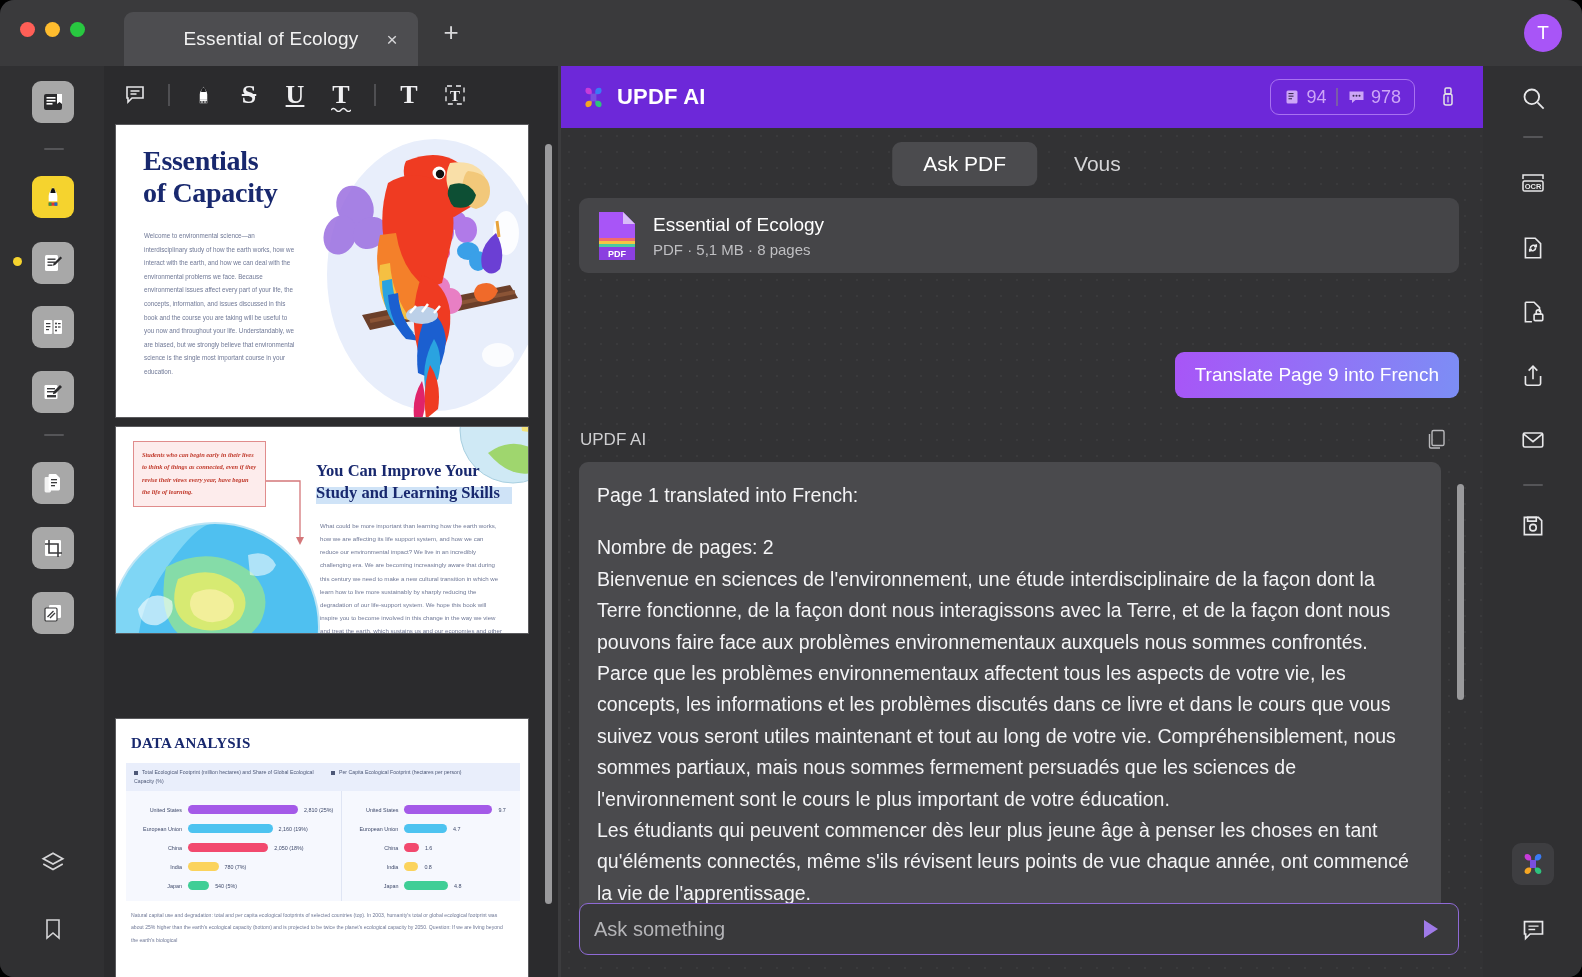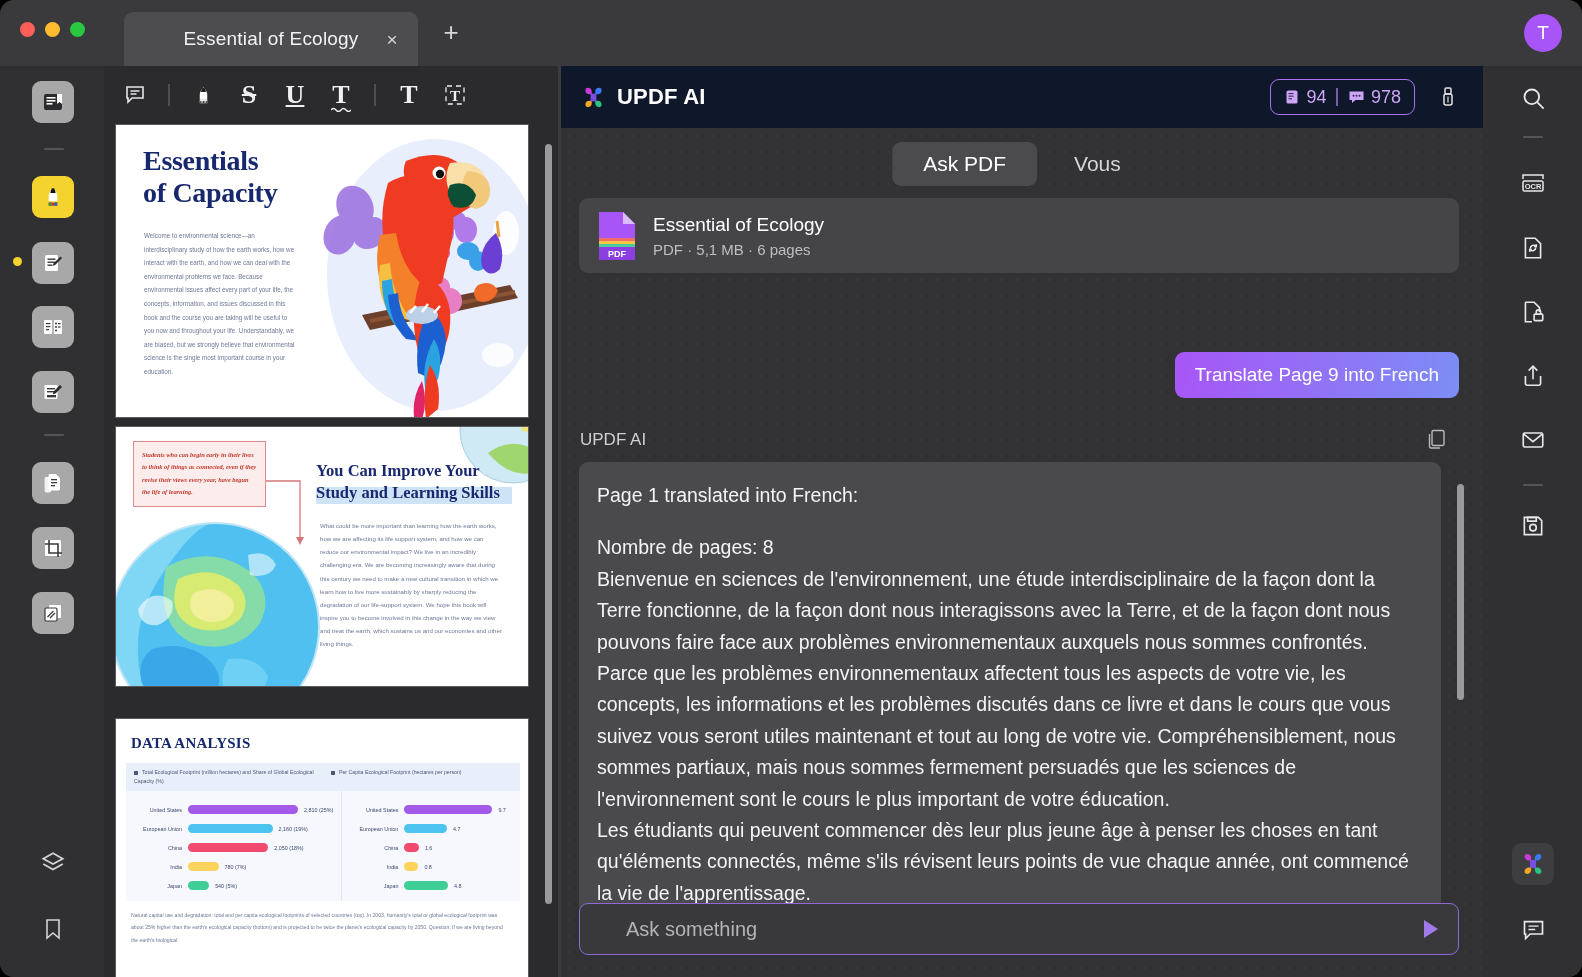--- a/index.html
+++ b/index.html
@@ -115,21 +115,21 @@
     overflow: hidden;
   }
   .page {
     position: absolute; left: 11px;
     width: 414px;
     background: #fff;
     border: 1px solid #5a5a5d;
     overflow: hidden;
   }
   .p1 { top: 0px; height: 294px; }
-  .p2 { top: 302px; height: 261px; padding-left: 15px; }
+  .p2 { top: 302px; height: 208px; padding-left: 15px; }
   .p3 { top: 594px; height: 280px; }
 
   
   .p1-title {
     position: absolute; left: 27px; top: 20px;
     font-family: "Liberation Serif", serif;
     font-weight: 700; font-size: 28px; line-height: 1.15;
     color: #18286e; letter-spacing: -.3px;
   }
   .p1-body {
@@ -193,21 +193,21 @@
     width: 7px; height: 760px; border-radius: 4px; background: #9a9a9c;
   }
   .pane-divider {
     position: absolute; top: 66px; left: 558px; width: 3px; height: 911px; background: #3c3c3e;
   }
 
   
   .ai-pane {
     position: absolute; top: 66px; left: 561px;
     width: 922px; height: 911px;
-    background: #0f172a;
+    background: #6d28d9;
   }
   .ai-header {
     position: absolute; top: 0; left: 0; width: 922px; height: 62px;
     display: flex; align-items: center;
   }
   .ai-logo-wrap { display: flex; align-items: center; gap: 10px; margin-left: 19px; }
   .ai-logo-text { font-size: 22px; font-weight: 700; color: #fff; letter-spacing: .2px; }
   .credits {
     position: absolute; right: 68px; top: 13px;
     height: 36px; padding: 0 13px;
@@ -280,21 +280,21 @@
 
   .ask-bar {
     position: absolute; bottom: 22px; left: 18px;
     width: 880px; height: 52px;
     border: 1.6px solid #8f6ad6; border-radius: 9px;
     background: #39393b;
     display: flex; align-items: center; padding: 0 14px;
   }
   .ask-input {
     flex: 1; background: transparent; border: 0; outline: 0;
-    color: #f0f0f2; font-size: 20px; font-family: "Liberation Sans", sans-serif; margin-left: 32px;
+    color: #f0f0f2; font-size: 20px; font-family: "Liberation Sans", sans-serif;
   }
   .ask-input::placeholder { color: #b4b4b7; }
   .send-btn { width: 28px; height: 28px; color: #9f7ae8; display: flex; align-items: center; justify-content: center; }
 
   
   .right-rail {
     position: absolute; top: 66px; right: 0;
     width: 99px; height: 911px;
     background: #303032;
   }
@@ -687,38 +687,38 @@
           <path d="M4 2h24l12 12v36H4z" fill="#a855f7"></path>
           <path d="M28 2l12 12H28z" fill="#d8bdf8"></path>
           <rect x="4" y="28" width="36" height="3" fill="#f26b6b"></rect>
           <rect x="4" y="31" width="36" height="3" fill="#f5c542"></rect>
           <rect x="4" y="34" width="36" height="3" fill="#4cc9a0"></rect>
           <rect x="4" y="37" width="36" height="13" fill="#8b3fe0"></rect>
           <text x="22" y="47" font-family="Liberation Sans, sans-serif" font-size="9" font-weight="700" fill="#fff" text-anchor="middle">PDF</text>
         </svg>
         <div>
           <div class="file-meta-name">Essential of Ecology</div>
-          <div class="file-meta-sub">PDF · 5,1 MB · 6 pages</div>
+          <div class="file-meta-sub">PDF · 5,1 MB · 8 pages</div>
         </div>
       </div>
 
       <div class="user-msg">Translate Page 9 into French</div>
 
       <div class="ai-label">UPDF AI</div>
       <div class="copy-btn">
         <svg width="22" height="22" viewBox="0 0 22 22" fill="none" stroke="currentColor" stroke-width="1.4">
           <rect x="7" y="2.5" width="12" height="15" rx="1.6"></rect>
             <path d="M4.5 6v12.5A1.5 1.5 0 0 0 6 20h9"></path>
         </svg>
       </div>
 
       <div class="answer">
         <p>Page 1 translated into French:</p>
         <div class="sp"></div>
-        <p>Nombre de pages: 8</p>
+        <p>Nombre de pages: 2</p>
         <p>Bienvenue en sciences de l'environnement, une étude interdisciplinaire de la façon dont la Terre fonctionne, de la façon dont nous interagissons avec la Terre, et de la façon dont nous pouvons faire face aux problèmes environnementaux auxquels nous sommes confrontés. Parce que les problèmes environnementaux affectent tous les aspects de votre vie, les concepts, les informations et les problèmes discutés dans ce livre et dans le cours que vous suivez vous seront utiles maintenant et tout au long de votre vie. Compréhensiblement, nous sommes partiaux, mais nous sommes fermement persuadés que les sciences de l'environnement sont le cours le plus important de votre éducation.</p>
         <p>Les étudiants qui peuvent commencer dès leur plus jeune âge à penser les choses en tant qu'éléments connectés, même s'ils révisent leurs points de vue chaque année, ont commencé la vie de l'apprentissage.</p>
         <p>Vous pouvez améliorer vos compétences en études et en apprentissage.</p>
 
       </div>
       <div class="answer-scroll"></div>
 
       <div class="ask-bar">
         <input class="ask-input" type="text" placeholder="Ask something" style="">
         <div class="send-btn">

